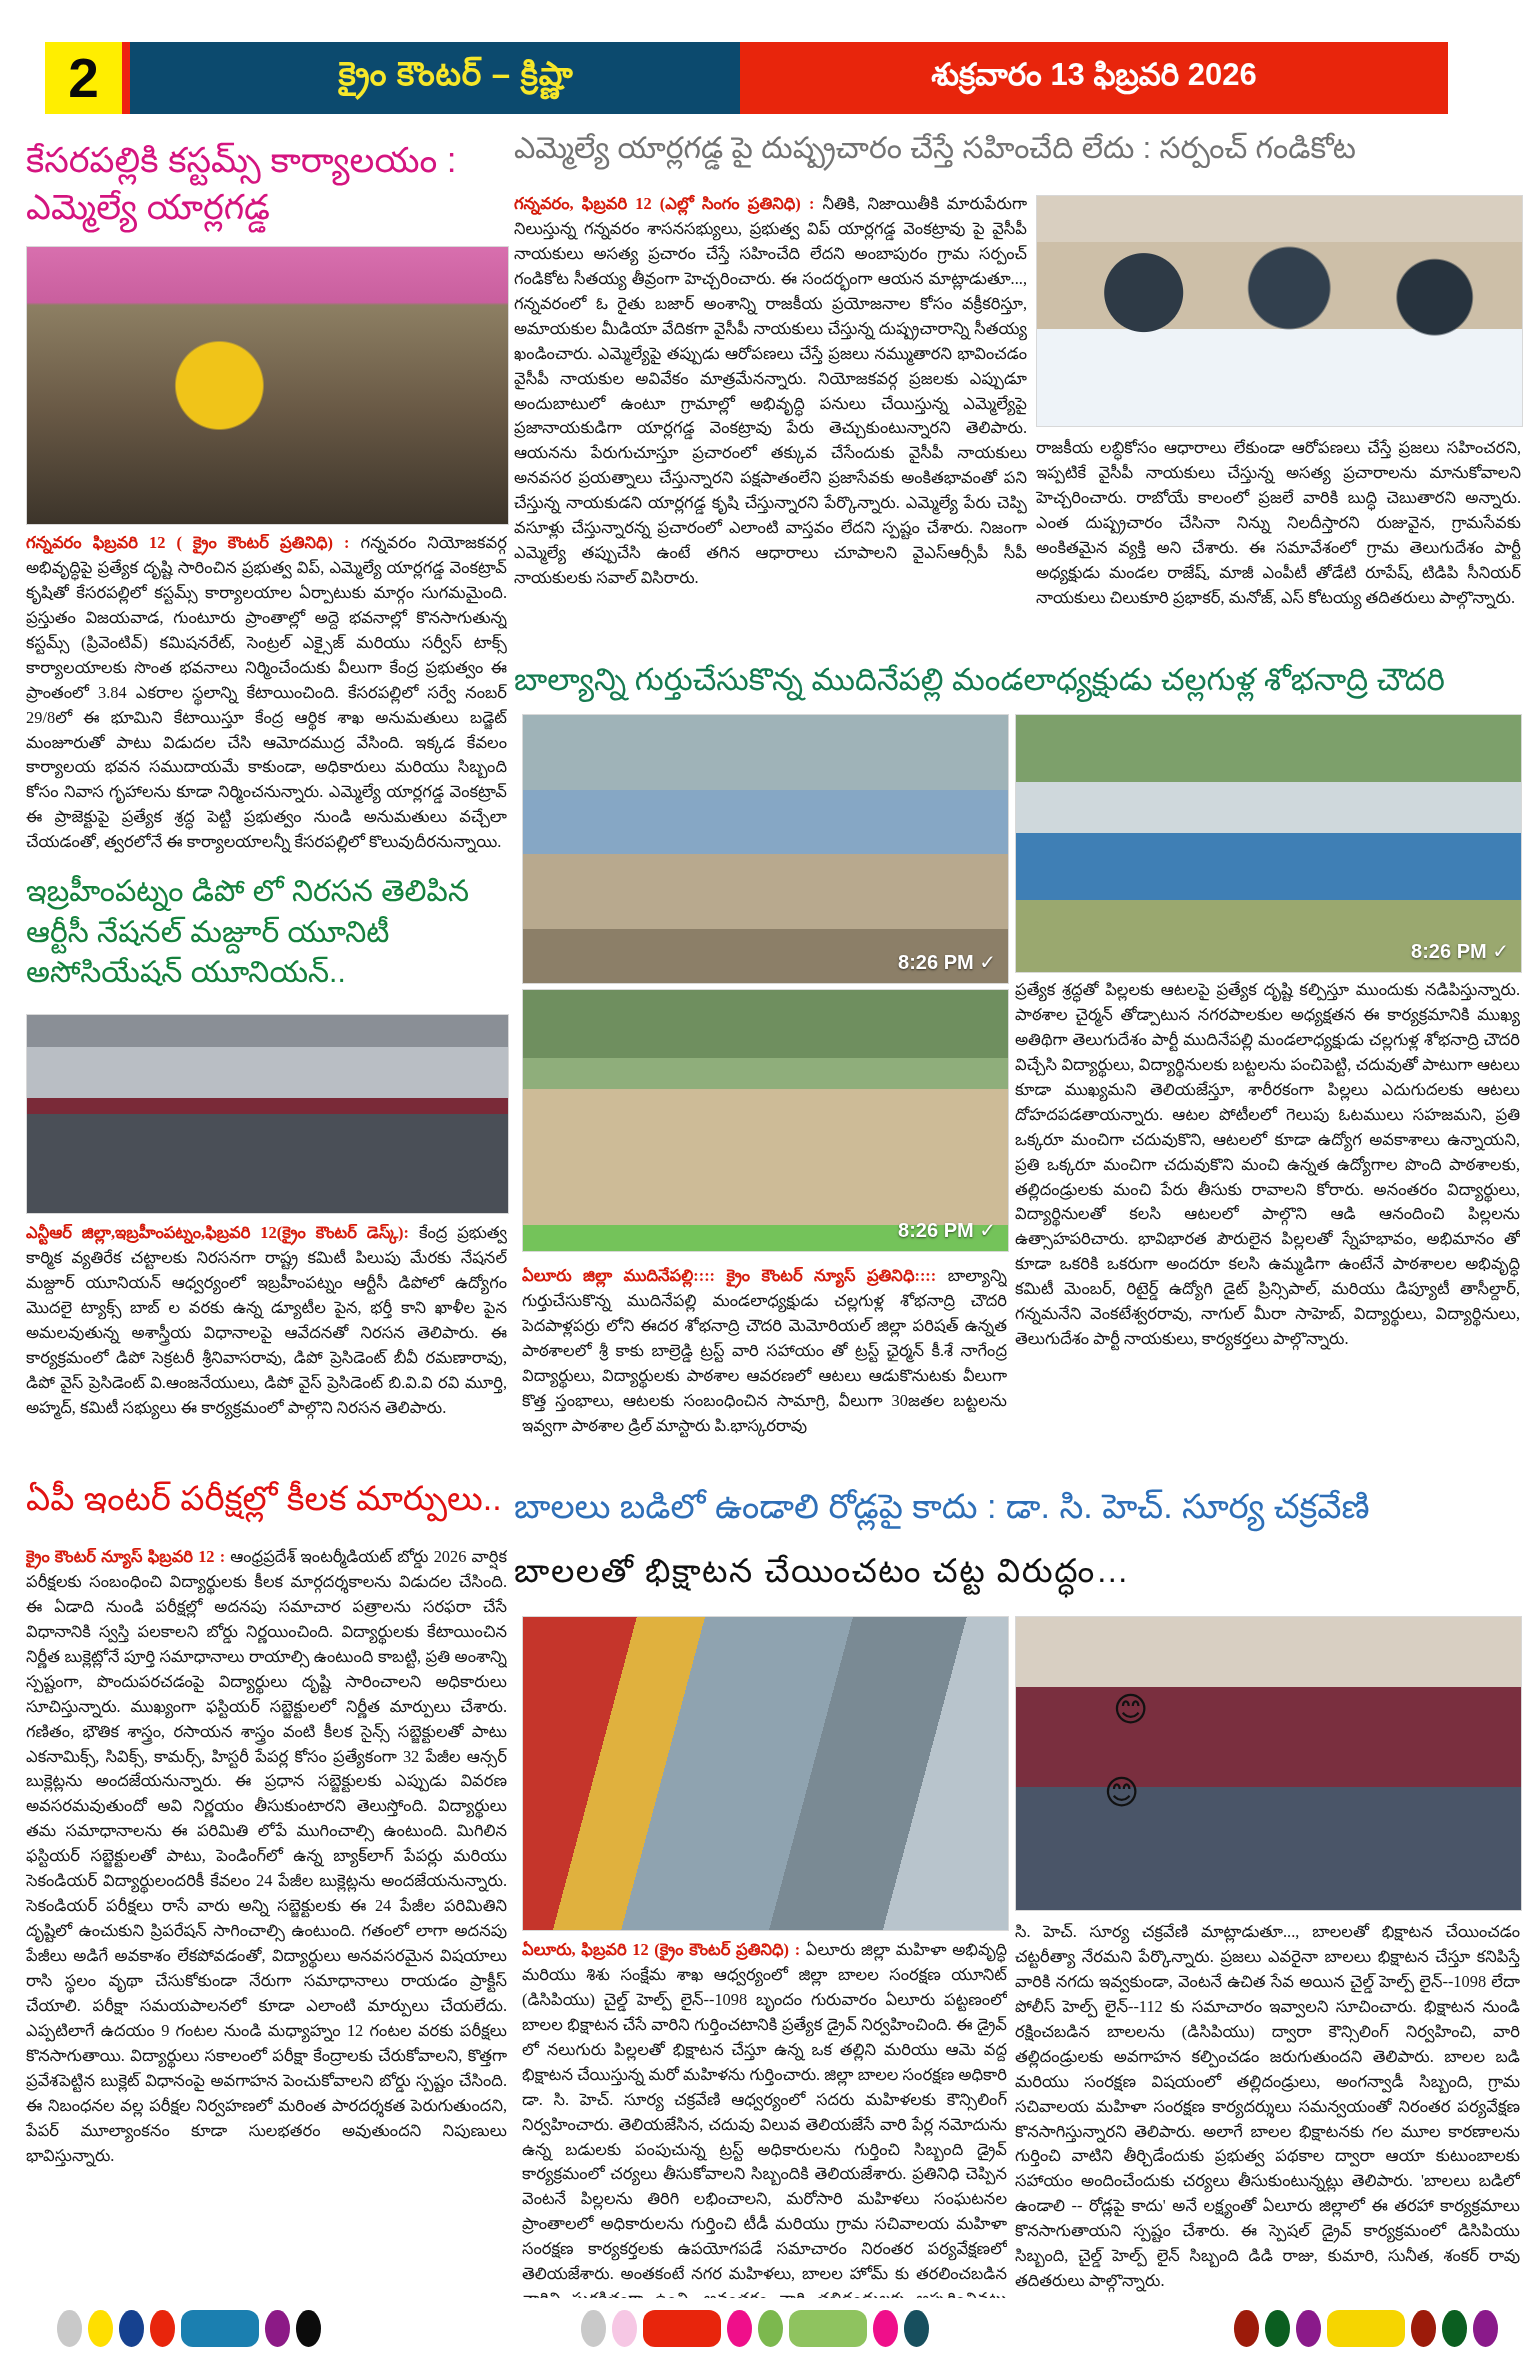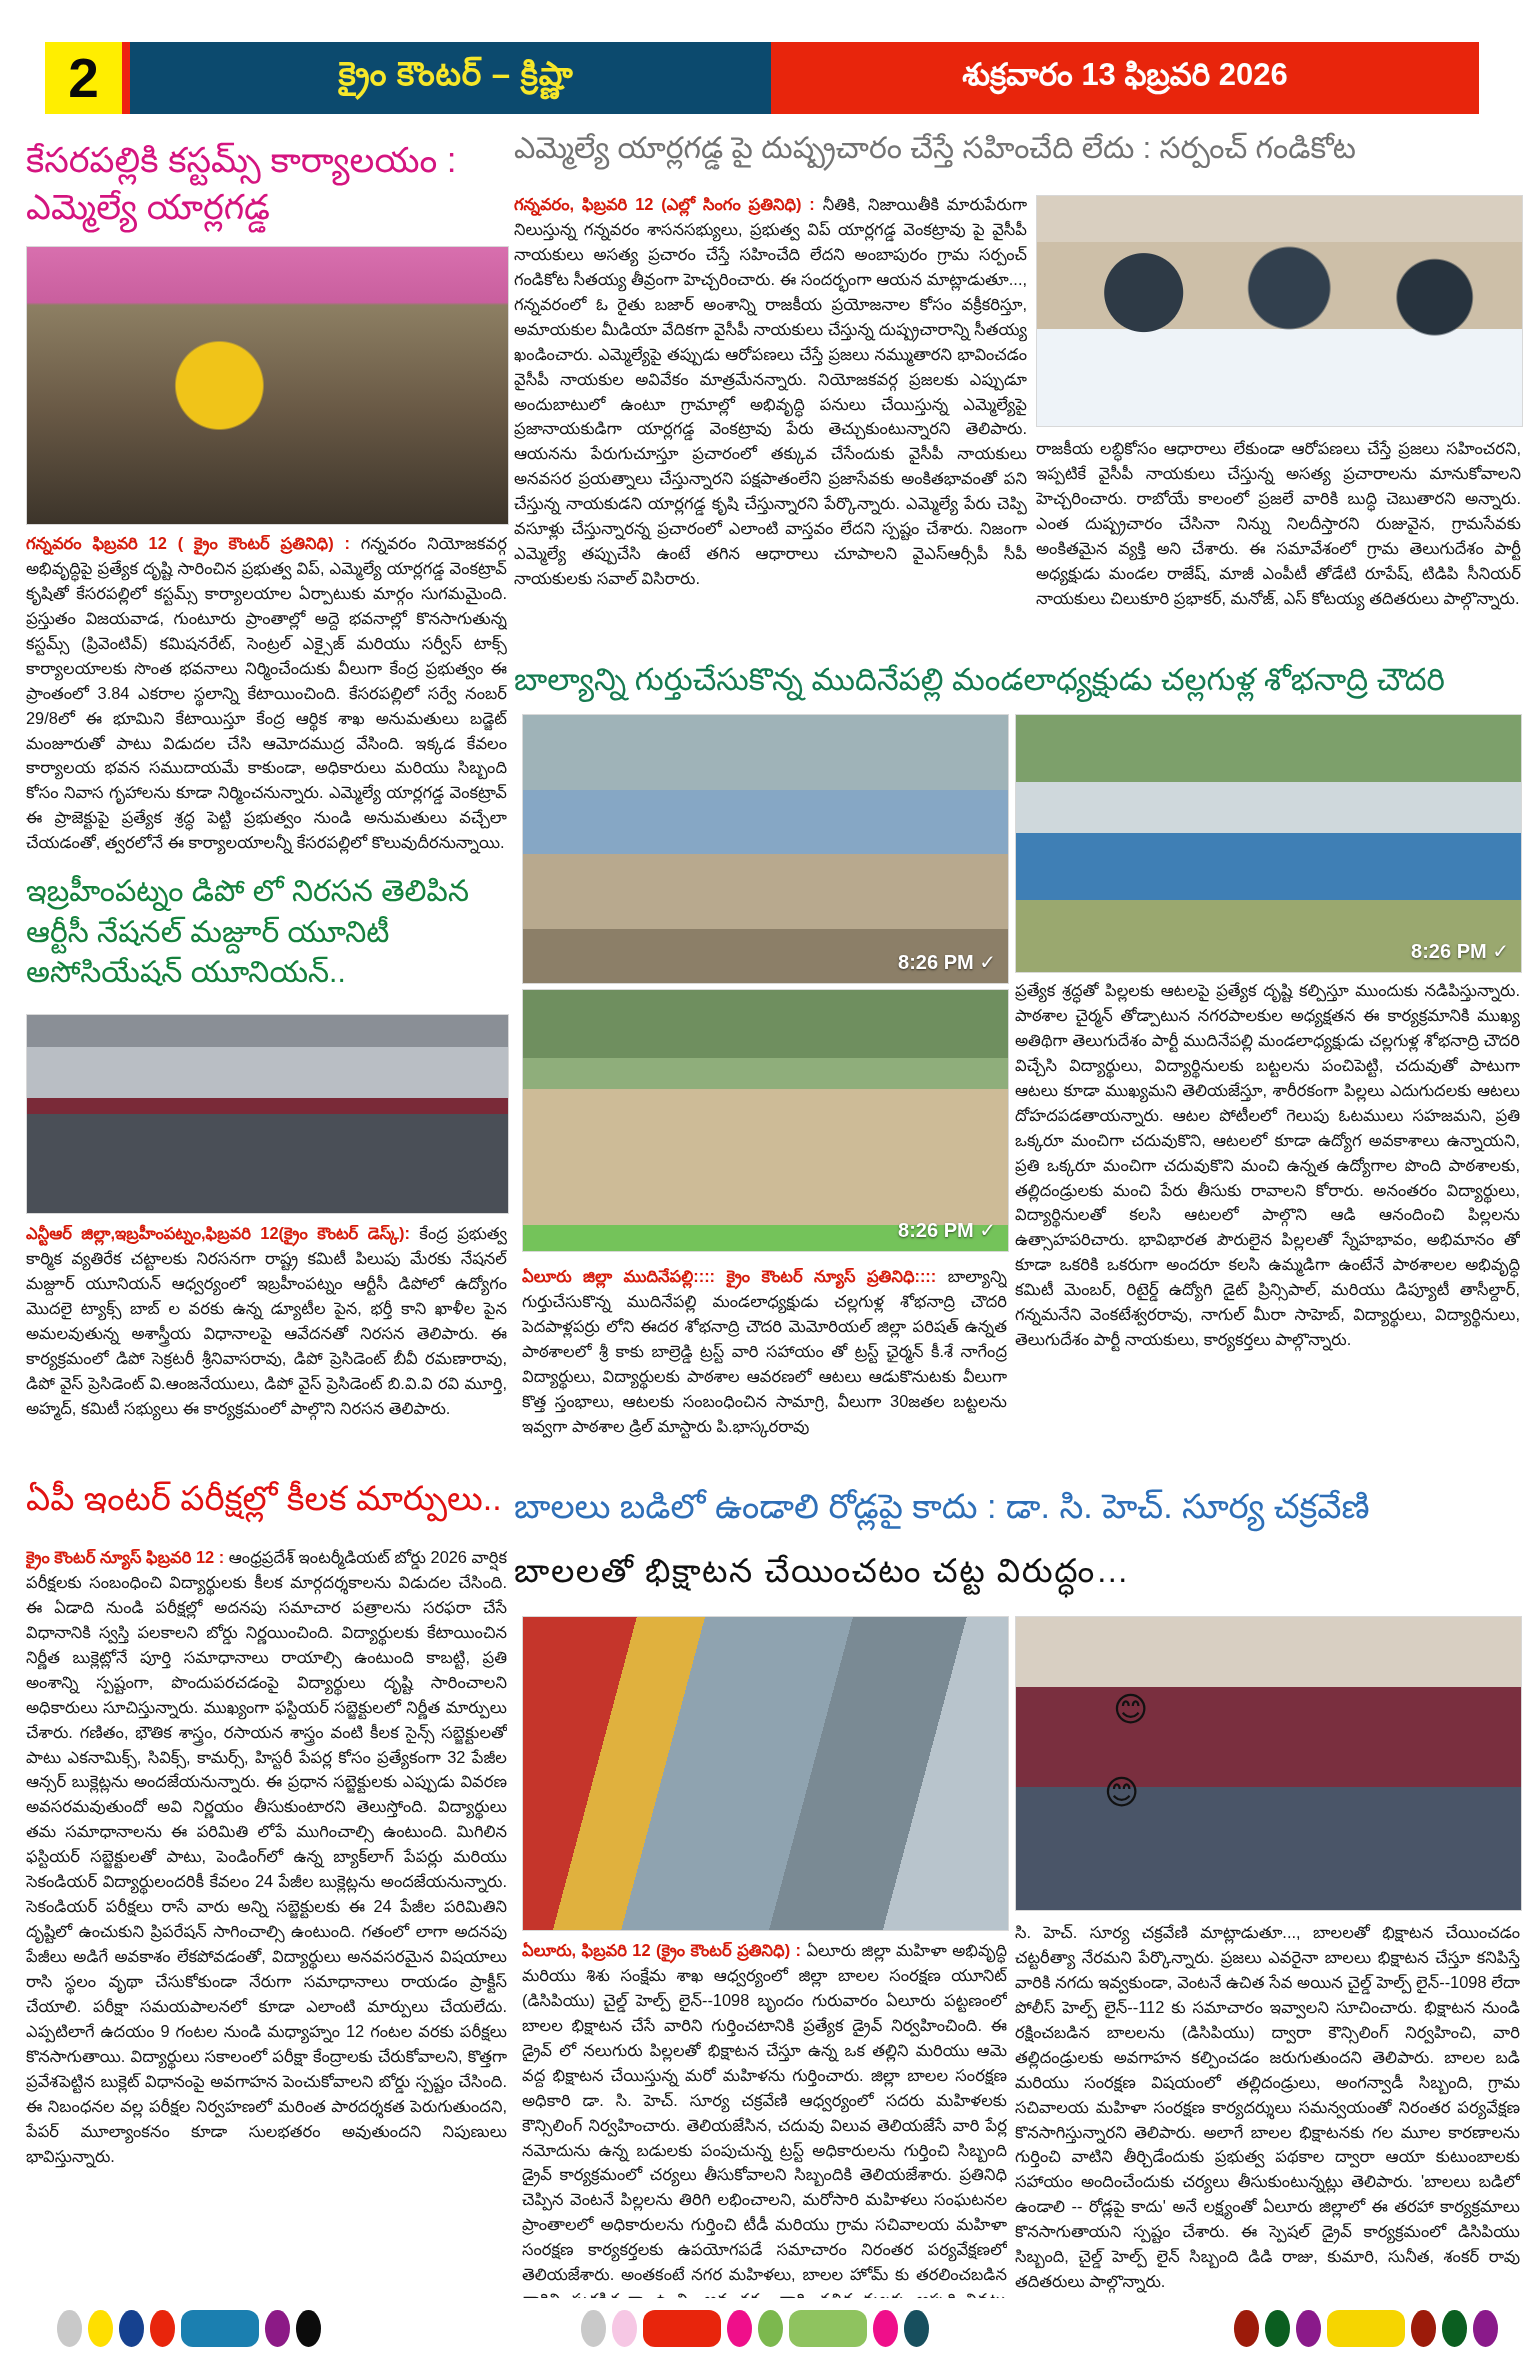--- a/index.html
+++ b/index.html
@@ -6,35 +6,35 @@
   .page{position:relative;width:1541px;height:2377px;background:#ffffff;overflow:hidden;
         font-family:"Liberation Sans","DejaVu Sans",sans-serif;color:#111;}
   .abs{position:absolute;}
 
   
   .pagenum{left:45px;top:42px;width:77px;height:72px;background:#ffee00;color:#0a0a0a;
            font-size:55px;font-weight:bold;display:flex;align-items:center;justify-content:center;}
   .redstripe{left:122px;top:42px;width:8.2px;height:72px;background:#ee2211;}
   .masthead{left:130px;top:42px;width:652px;height:72px;background:#0c4a6e;color:#f7e72a;
             font-size:33px;font-weight:bold;display:flex;align-items:center;justify-content:center;letter-spacing:0.7px;}
-  .datebar{left:771px;top:42px;width:708px;height:72px;background:#e8250c;color:#ffffff;
+  .datebar{left:740px;top:42px;width:708px;height:72px;background:#e8250c;color:#ffffff;
            font-size:31px;font-weight:bold;display:flex;align-items:center;justify-content:center;}
 
   
   .hl{font-weight:normal;line-height:1.35;}
   .hl-magenta{color:#d4147f;font-size:35px;}
   .hl-pink{color:#15803d;font-size:30px;}
   .hl-red{color:#e01111;font-size:34px;}
   .hl-black{color:#737373;font-size:30px;}
   .hl-green{color:#157a50;font-size:31px;}
   .hl-blue{color:#2e6fb7;font-size:34px;}
   .hl-sub{color:#111111;font-size:33px;letter-spacing:1.5px;}
 
   
-  .para{font-size:16.4px;line-height:1.52;text-align:justify;color:#141414;overflow:hidden;}
+  .para{font-size:16.4px;line-height:1.52;text-align:justify;color:#141414;overflow:hidden;font-family:Liberation Serif, serif;}
   .dateline{color:#d41a0a;font-weight:bold;}
   .caplead{color:#d41a0a;font-weight:bold;}
 
   
   .photo{overflow:hidden;border:0.7px solid #d8d8d8;}
   .photo1{background:
       radial-gradient(circle at 40% 50%, #f0c419 0 43px, rgba(0,0,0,0) 45px),
       linear-gradient(180deg,#d86fae 0%,#c95f9e 20%,#8d7f63 21%,#6a5a46 58%,#3c342a 100%);}
   .photo2{background:
       linear-gradient(180deg,#8a8f96 0 16%,#b9bec4 16% 42%,#7a2a38 42% 50%,#4a4f57 50% 100%);}

